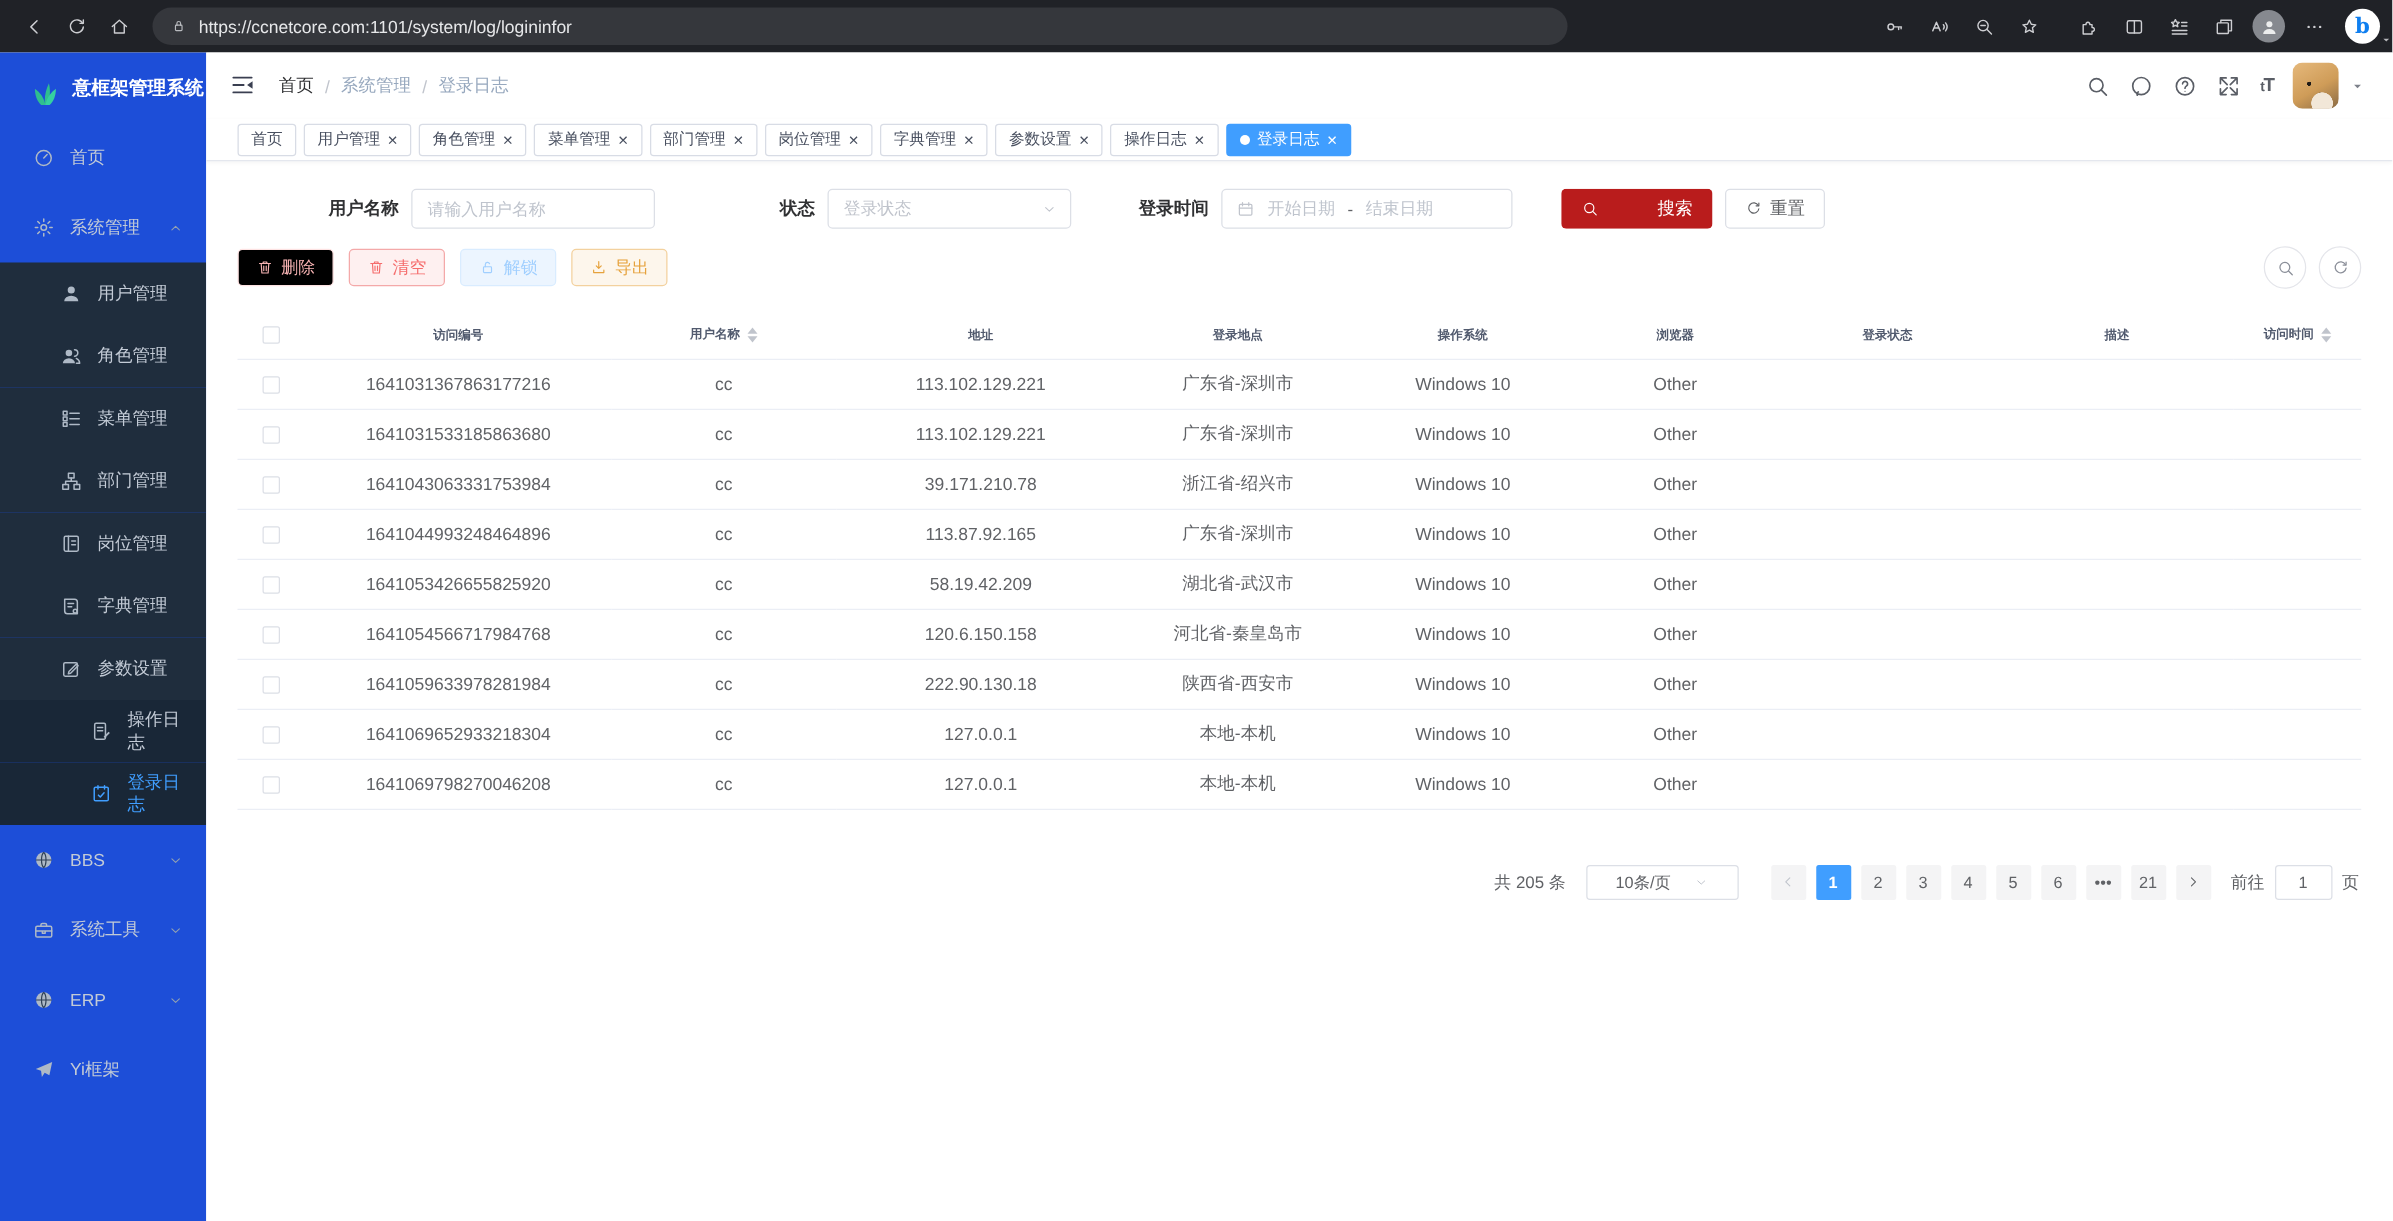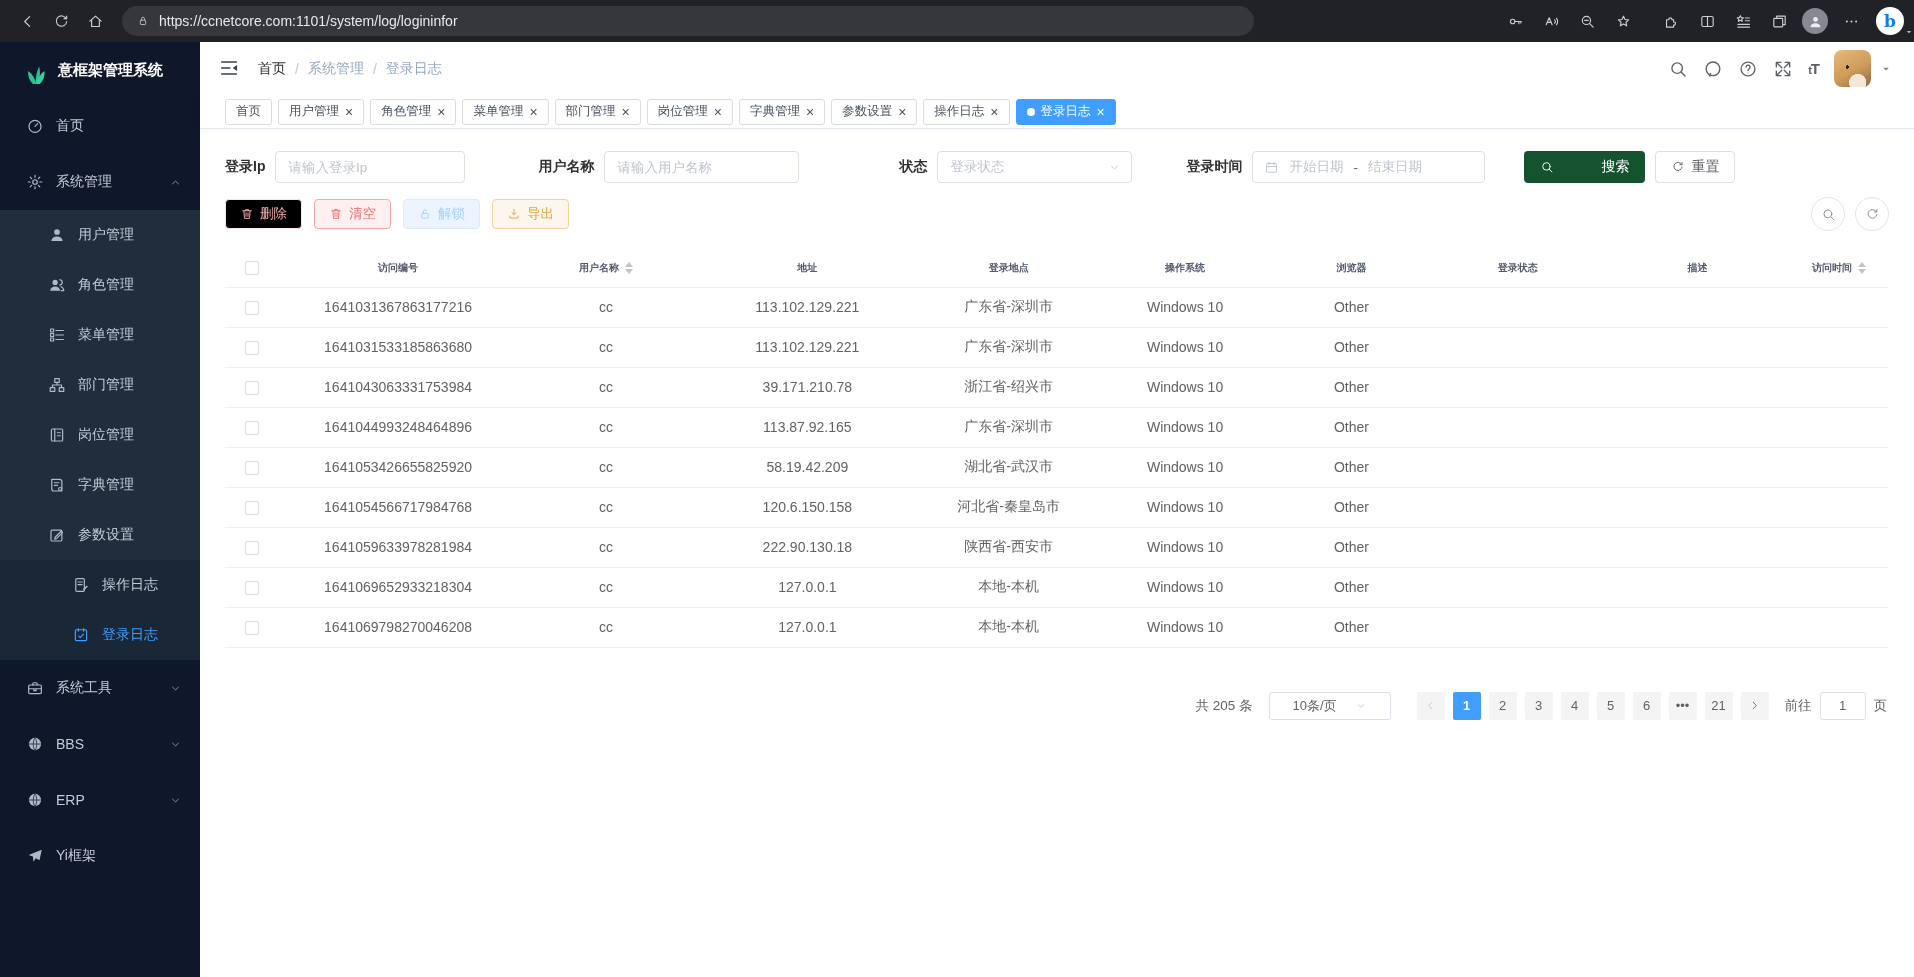--- a/index.html
+++ b/index.html
@@ -17,21 +17,21 @@
   .browser-right { margin-left:auto; display:flex; align-items:center; gap:2px; }
   .bprofile { width:26px; height:26px; border-radius:50%; background:#86898f; color:#eceded; display:flex; align-items:center; justify-content:center; }
   .bprofile svg { width:17px; height:17px; }
   .bing { width:28px; height:28px; border-radius:50%; background:#fff; display:flex; align-items:center; justify-content:center; position:relative; margin-left:6px; }
   .bing-b { font-weight:bold; font-size:17px; color:#0f7ff0; font-family:"DejaVu Serif",serif; line-height:1; }
   .bing-caret { position:absolute; right:-10px; bottom:-2px; width:10px; height:10px; color:#b7b8bc; }
   .bing-caret svg { width:10px; height:10px; }
 
   
   .app { display:flex; height:935px; }
-  .sidebar { width:200px; background:#0f172a; color:#c3cbd6; flex-shrink:0; overflow:hidden; }
+  .sidebar { width:165px; background:#1d4ed8; color:#c3cbd6; flex-shrink:0; overflow:hidden; }
   .logo { height:56px; display:flex; align-items:center; gap:10px; padding-left:20px; color:#fff; font-weight:bold; font-size:15px; }
   .logo svg { width:28px; height:28px; }
   .side-item { height:56px; display:flex; align-items:center; gap:12px; padding:0 18px 0 26px; cursor:pointer; font-size:14px; }
   .s-icon { width:18px; height:18px; color:#aeb9c6; flex-shrink:0; }
   .s-icon svg { width:18px; height:18px; }
   .side-item .chev { margin-left:auto; width:13px; height:13px; color:#93a1b1; }
   .side-item .chev svg { width:13px; height:13px; }
   .side-item.lvl1 { background:#1f2d3d; height:50px; padding-left:48px; }
   .side-item.lvl2 { background:#192737; height:50px; padding-left:72px; }
   .side-item.active, .side-item.active .s-icon { color:#409eff; }
@@ -82,21 +82,21 @@
   .fselect .selcaret { width:13px; height:13px; color:#c0c4cc; }
   .fselect .selcaret svg { width:13px; height:13px; }
   .fdate { width:233px; height:32px; border:1px solid #dcdfe6; border-radius:4px; display:flex; align-items:center; gap:10px; padding:0 11px; color:#bfc4cd; font-size:13.5px; cursor:pointer; }
   .fdate .cal { width:15px; height:15px; color:#c0c4cc; }
   .fdate .cal svg { width:15px; height:15px; }
   .fdate .dash { color:#606266; }
 
   .btn { height:32px; border-radius:4px; display:inline-flex; align-items:center; gap:6px; padding:0 15px; font-size:14px; border:1px solid transparent; cursor:pointer; font-family:inherit; white-space:nowrap; }
   .btn .bicon { width:14px; height:14px; }
   .btn .bicon svg { width:14px; height:14px; }
-  .btn-primary { background:#14532d; color:#fff;gap:47px; }
+  .btn-primary { background:#b91c1c; color:#fff;gap:47px; }
   .btn-plain { background:#fff; border-color:#dcdfe6; color:#606266; }
 
   .toolbar-row { display:flex; align-items:center; margin-top:14px; }
   .toolbar-row .btn { height:30px; padding:0 14px; font-size:13.5px; margin-right:12px; }
   .btn-danger-dis { background:#000000; border-color:#fde2e2; color:#f7b3b3; }
   .btn-danger { background:#fef0f0; border-color:#f4a9a9; color:#f56c6c; }
   .btn-primary-dis { background:#ecf5ff; border-color:#d9ecff; color:#a0cfff; }
   .btn-warning { background:#fdf6ec; border-color:#f3d19e; color:#e6a23c; }
   .toolbar-right { margin-left:auto; display:flex; gap:10px; }
   .circle-btn { width:34px; height:34px; border:1px solid #e4e5ea; border-radius:50%; background:#fff; display:flex; align-items:center; justify-content:center; color:#8b8f99; cursor:pointer; }
@@ -349,39 +349,39 @@
               <rect x="4.5" y="5" width="15" height="14.5" rx="1.5"></rect>
               <path d="M8.5 3.5V7M15.5 3.5V7"></path>
               <path d="M9 13.5l2 2 4-4.5"></path>
             </svg>
           </span>
           <span class="s-label">登录日志</span>
         </div>
         <div class="side-item lvl0">
           <span class="s-icon">
             <svg viewBox="0 0 24 24" fill="none" stroke="currentColor" stroke-width="1.6" stroke-linecap="round" stroke-linejoin="round">
+              <circle cx="12" cy="12" r="8.2" fill="currentColor" stroke="none"></circle>
+              <path d="M4 12h16M12 4c3.2 2.7 3.2 13.3 0 16-3.2-2.7-3.2-13.3 0-16z" stroke="#304156" stroke-width="1.3"></path>
+            </svg>
+          </span>
+          <span class="s-label">BBS</span>
+          <span class="chev">
+            <svg viewBox="0 0 24 24" fill="none" stroke="currentColor" stroke-width="1.6" stroke-linecap="round" stroke-linejoin="round">
+              <path d="M6.5 9.5L12 14.5l5.5-5"></path>
+            </svg>
+          </span>
+        </div>
+        <div class="side-item lvl0">
+          <span class="s-icon">
+            <svg viewBox="0 0 24 24" fill="none" stroke="currentColor" stroke-width="1.6" stroke-linecap="round" stroke-linejoin="round">
               <rect x="3.5" y="8" width="17" height="11.5" rx="1.5"></rect>
               <path d="M9 8V6.5A1.5 1.5 0 0 1 10.5 5h3A1.5 1.5 0 0 1 15 6.5V8M3.5 13h17M10.5 13v2.5h3V13"></path>
             </svg>
           </span>
           <span class="s-label">系统工具</span>
-          <span class="chev">
-            <svg viewBox="0 0 24 24" fill="none" stroke="currentColor" stroke-width="1.6" stroke-linecap="round" stroke-linejoin="round">
-              <path d="M6.5 9.5L12 14.5l5.5-5"></path>
-            </svg>
-          </span>
-        </div>
-        <div class="side-item lvl0">
-          <span class="s-icon">
-            <svg viewBox="0 0 24 24" fill="none" stroke="currentColor" stroke-width="1.6" stroke-linecap="round" stroke-linejoin="round">
-              <circle cx="12" cy="12" r="8.2" fill="currentColor" stroke="none"></circle>
-              <path d="M4 12h16M12 4c3.2 2.7 3.2 13.3 0 16-3.2-2.7-3.2-13.3 0-16z" stroke="#304156" stroke-width="1.3"></path>
-            </svg>
-          </span>
-          <span class="s-label">BBS</span>
           <span class="chev">
             <svg viewBox="0 0 24 24" fill="none" stroke="currentColor" stroke-width="1.6" stroke-linecap="round" stroke-linejoin="round">
               <path d="M6.5 9.5L12 14.5l5.5-5"></path>
             </svg>
           </span>
         </div>
         <div class="side-item lvl0">
           <span class="s-icon">
             <svg viewBox="0 0 24 24" fill="none" stroke="currentColor" stroke-width="1.6" stroke-linecap="round" stroke-linejoin="round">
               <circle cx="12" cy="12" r="8.2" fill="currentColor" stroke="none"></circle>
@@ -495,24 +495,20 @@
         <div class="tab active">
           <span class="dot"></span>
           <span>登录日志</span>
           <span class="x">×</span>
         </div>
       </div>
 
     <div class="content">
 
       <div class="filter-row">
-        <div class="fgroup">
-          <span class="flabel">登录Ip</span>
-          <input class="finput" placeholder="请输入登录Ip" style="">
-        </div>
         <div class="fgroup g2">
           <span class="flabel">用户名称</span>
           <input class="finput w195" placeholder="请输入用户名称" style="">
         </div>
         <div class="fgroup g3">
           <span class="flabel">状态</span>
           <div class="fselect">
             <span>登录状态</span>
             <span class="selcaret">
                 <svg viewBox="0 0 24 24" fill="none" stroke="currentColor" stroke-width="1.6" stroke-linecap="round" stroke-linejoin="round">

